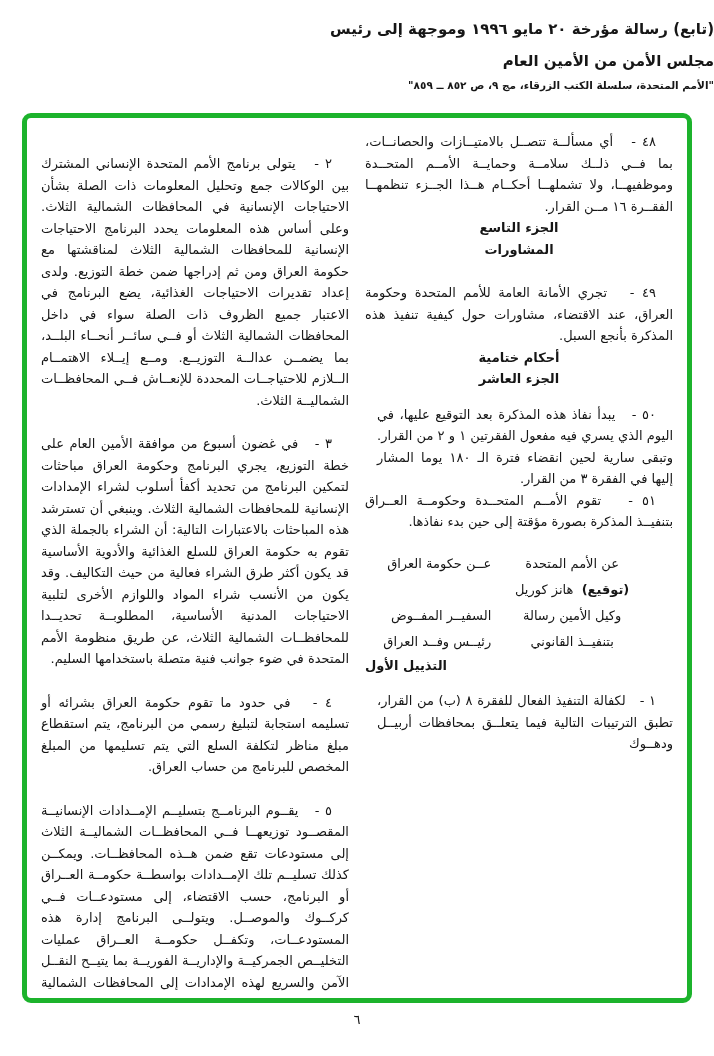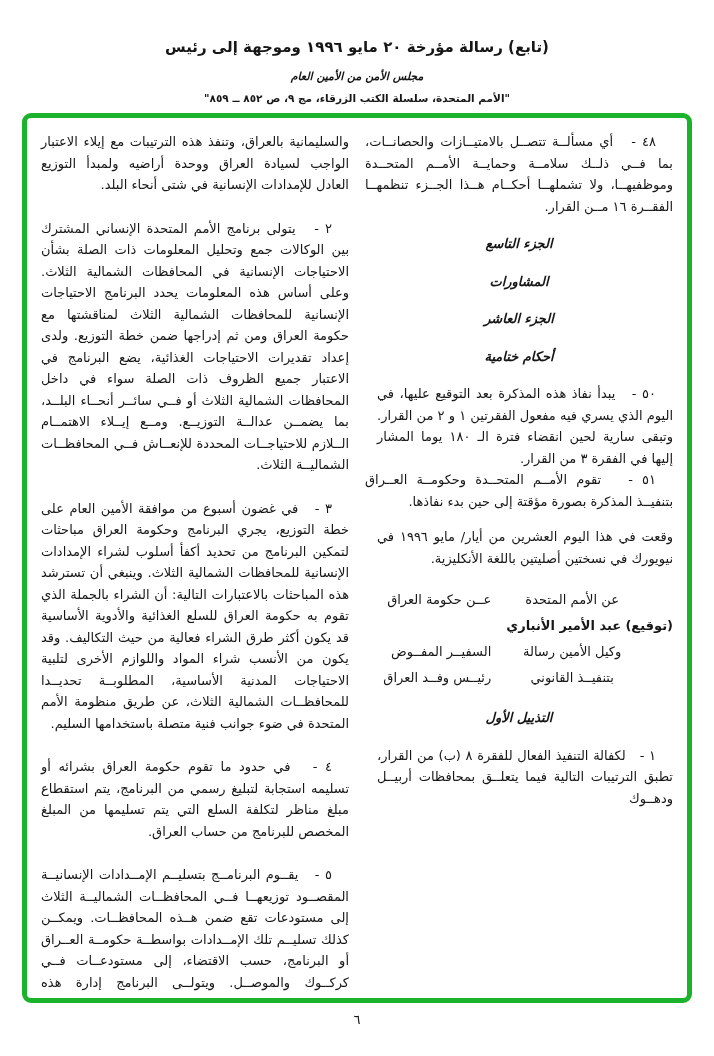--- a/index.html
+++ b/index.html
@@ -7,31 +7,29 @@
   body {
     width: 714px; height: 1056px;
     background: #ffffff;
     position: relative;
     font-family: "DejaVu Sans", sans-serif;
     color: #161616;
     direction: rtl;
     overflow: hidden;
   }
   .doc-header {
-    padding-top: 38px;
-    text-align: center;
+    padding-top: 20px;
   }
   .doc-header .title-line1 {
     font-size: 15px; font-weight: bold; line-height: 1.2;
     margin: 0 0 14px 0;
   }
   .doc-header .title-line2 {
-    font-size: 11px; font-weight: bold; line-height: 1.2;
+    font-size: 15px; font-weight: bold; line-height: 1.2;
     margin: 0 0 9px 0;
-    font-style: italic;
   }
   .doc-header .title-line3 {
     font-size: 10.5px; font-weight: bold; line-height: 1.2;
     margin: 0;
   }
   .frame {
     position: absolute;
     left: 22px; top: 113px;
     width: 670px; height: 890px;
     border: 5px solid #1cb32c;
@@ -47,24 +45,23 @@
   .col { flex: 1 1 0; font-size: 13px; line-height: 21.5px; text-align: justify; }
   .para { margin: 0; text-indent: 17px; }
   .para.no-indent { text-indent: 0; }
   .mt-p  { margin-top: 22px; }
   .mt-s  { margin-top: 14px; margin-left: 12px; }
   .mt-m  { margin-top: 19px; }
   .mt-xl { margin-top: 44px; }
   .heading {
     font-weight: bold;
     text-align: center;
-    margin: 16px;
-    font-style: italic;
+    margin: 0;
   }
-  .heading.right { text-align: center; }
+  .heading.right { text-align: left; }
   .sig-block { margin-top: 18px; }
   .sig-row { display: flex; line-height: 26px; }
   .sig-cell-un {
     flex: 0 0 59%;
     padding-left: 6px;
     text-align: center;
     padding-right: 26px;
   }
   .sig-cell-iraq {
     flex: 1 1 auto;
@@ -88,50 +85,49 @@
   <p class="title-line3">"الأمم المتحدة، سلسلة الكتب الزرقاء، مج ٩، ص ٨٥٢ ــ ٨٥٩"</p>
 </header>
 
 <div class="frame">
   <div class="columns">
 
     <div class="col">
       <p class="para">٤٨ -&nbsp;&nbsp;&nbsp;أي مسألــة تتصــل بالامتيــازات والحصانــات، بما فــي ذلــك سلامــة وحمايــة الأمــم المتحــدة وموظفيهــا، ولا تشملهــا أحكــام هــذا الجــزء تنظمهــا الفقــرة ١٦ مــن القرار.</p>
       <p class="heading mt-s">الجزء التاسع</p>
       <p class="heading mt-m">المشاورات</p>
+      <p class="para mt-p">٤٩ -&nbsp;&nbsp;&nbsp;تجري الأمانة العامة للأمم المتحدة وحكومة العراق، عند الاقتضاء، مشاورات حول كيفية تنفيذ هذه المذكرة بأنجع السبل.</p>
+      <p class="heading mt-m">أحكام ختامية</p>
       <p class="heading mt-m">الجزء العاشر</p>
-      <p class="heading mt-m">أحكام ختامية</p>
       <p class="para mt-s">٥٠ -&nbsp;&nbsp;&nbsp;يبدأ نفاذ هذه المذكرة بعد التوقيع عليها، في اليوم الذي يسري فيه مفعول الفقرتين ١ و ٢ من القرار. وتبقى سارية لحين انقضاء فترة الـ ١٨٠ يوما المشار إليها في الفقرة ٣ من القرار.</p>
       <p class="para">٥١ -&nbsp;&nbsp;&nbsp;تقوم الأمــم المتحــدة وحكومــة العــراق بتنفيــذ المذكرة بصورة مؤقتة إلى حين بدء نفاذها.</p>
-      <p class="para no-indent mt-s">وقعت في هذا اليوم العشرين من أيار/ مايو ١٩٩٦ في نيويورك في نسختين أصليتين باللغة الأنكليزية.</p>
 
       <div class="sig-block">
         <div class="sig-row">
           <div class="sig-cell-un">عن الأمم المتحدة</div>
           <div class="sig-cell-iraq">عــن حكومة العراق</div>
         </div>
         <div class="sig-row">
-          <div class="sig-cell-iraq"><span class="b">(توقيع)</span> <span class="b">عبد الأمير الأنباري</span></div>
+          <div class="sig-cell-un"><span class="b">(توقيع)</span>&nbsp; <span>هانز كوريل</span></div>
         </div>
         <div class="sig-row">
           <div class="sig-cell-un">وكيل الأمين رسالة</div>
           <div class="sig-cell-iraq">السفيــر المفــوض</div>
         </div>
         <div class="sig-row">
           <div class="sig-cell-un">بتنفيــذ القانوني</div>
           <div class="sig-cell-iraq">رئيــس وفــد العراق</div>
         </div>
       </div>
 
       <p class="heading right mt-xl">التذييل الأول</p>
       <p class="para mt-s">١ -&nbsp;&nbsp;&nbsp;لكفالة التنفيذ الفعال للفقرة ٨ (ب) من القرار، تطبق الترتيبات التالية فيما يتعلــق بمحافظات أربيــل ودهــوك</p>
     </div>
 
     <div class="col">
-      <p class="para no-indent">والسليمانية بالعراق، وتنفذ هذه الترتيبات مع إيلاء الاعتبار الواجب لسيادة العراق ووحدة أراضيه ولمبدأ التوزيع العادل للإمدادات الإنسانية في شتى أنحاء البلد.</p>
       <p class="para mt-p">٢ -&nbsp;&nbsp;&nbsp;يتولى برنامج الأمم المتحدة الإنساني المشترك بين الوكالات جمع وتحليل المعلومات ذات الصلة بشأن الاحتياجات الإنسانية في المحافظات الشمالية الثلاث. وعلى أساس هذه المعلومات يحدد البرنامج الاحتياجات الإنسانية للمحافظات الشمالية الثلاث لمناقشتها مع حكومة العراق ومن ثم إدراجها ضمن خطة التوزيع. ولدى إعداد تقديرات الاحتياجات الغذائية، يضع البرنامج في الاعتبار جميع الظروف ذات الصلة سواء في داخل المحافظات الشمالية الثلاث أو فــي سائــر أنحــاء البلــد، بما يضمــن عدالــة التوزيــع. ومــع إيــلاء الاهتمــام الــلازم للاحتياجــات المحددة للإنعــاش فــي المحافظــات الشماليــة الثلاث.</p>
       <p class="para mt-p">٣ -&nbsp;&nbsp;&nbsp;في غضون أسبوع من موافقة الأمين العام على خطة التوزيع، يجري البرنامج وحكومة العراق مباحثات لتمكين البرنامج من تحديد أكفأ أسلوب لشراء الإمدادات الإنسانية للمحافظات الشمالية الثلاث. وينبغي أن تسترشد هذه المباحثات بالاعتبارات التالية: أن الشراء بالجملة الذي تقوم به حكومة العراق للسلع الغذائية والأدوية الأساسية قد يكون أكثر طرق الشراء فعالية من حيث التكاليف. وقد يكون من الأنسب شراء المواد واللوازم الأخرى لتلبية الاحتياجات المدنية الأساسية، المطلوبــة تحديــدا للمحافظــات الشمالية الثلاث، عن طريق منظومة الأمم المتحدة في ضوء جوانب فنية متصلة باستخدامها السليم.</p>
       <p class="para mt-p">٤ -&nbsp;&nbsp;&nbsp;في حدود ما تقوم حكومة العراق بشرائه أو تسليمه استجابة لتبليغ رسمي من البرنامج، يتم استقطاع مبلغ مناظر لتكلفة السلع التي يتم تسليمها من المبلغ المخصص للبرنامج من حساب العراق.</p>
       <p class="para mt-p">٥ -&nbsp;&nbsp;&nbsp;يقــوم البرنامــج بتسليــم الإمــدادات الإنسانيــة المقصــود توزيعهــا فــي المحافظــات الشماليــة الثلاث إلى مستودعات تقع ضمن هــذه المحافظــات. ويمكــن كذلك تسليــم تلك الإمــدادات بواسطــة حكومــة العــراق أو البرنامج، حسب الاقتضاء، إلى مستودعــات فــي كركــوك والموصــل. ويتولــى البرنامج إدارة هذه المستودعــات، وتكفــل حكومــة العــراق عمليات التخليــص الجمركيــة والإداريــة الفوريــة بما يتيــح النقــل الآمن والسريع لهذه الإمدادات إلى المحافظات الشمالية الثلاث.</p>
     </div>
 
   </div>
 </div>
 
 <div class="page-footer">٦</div>

